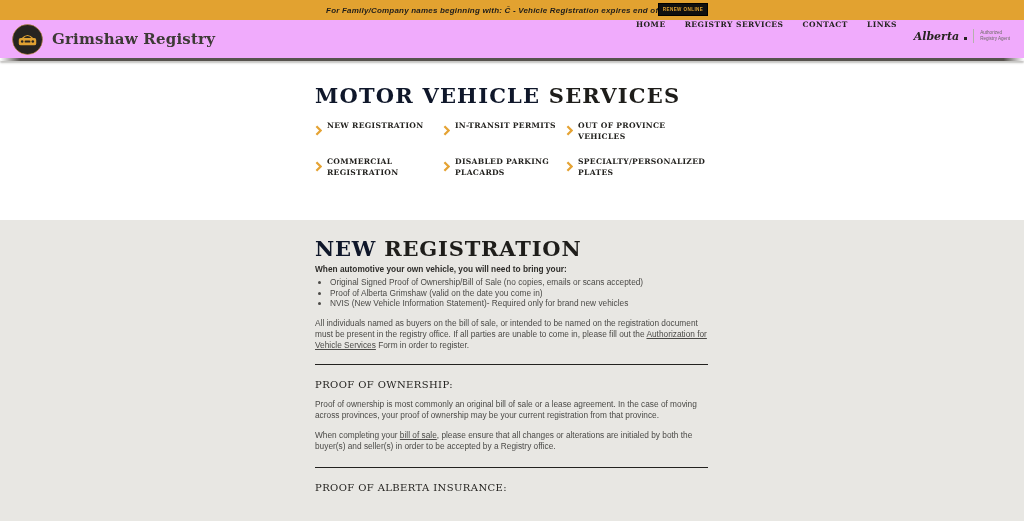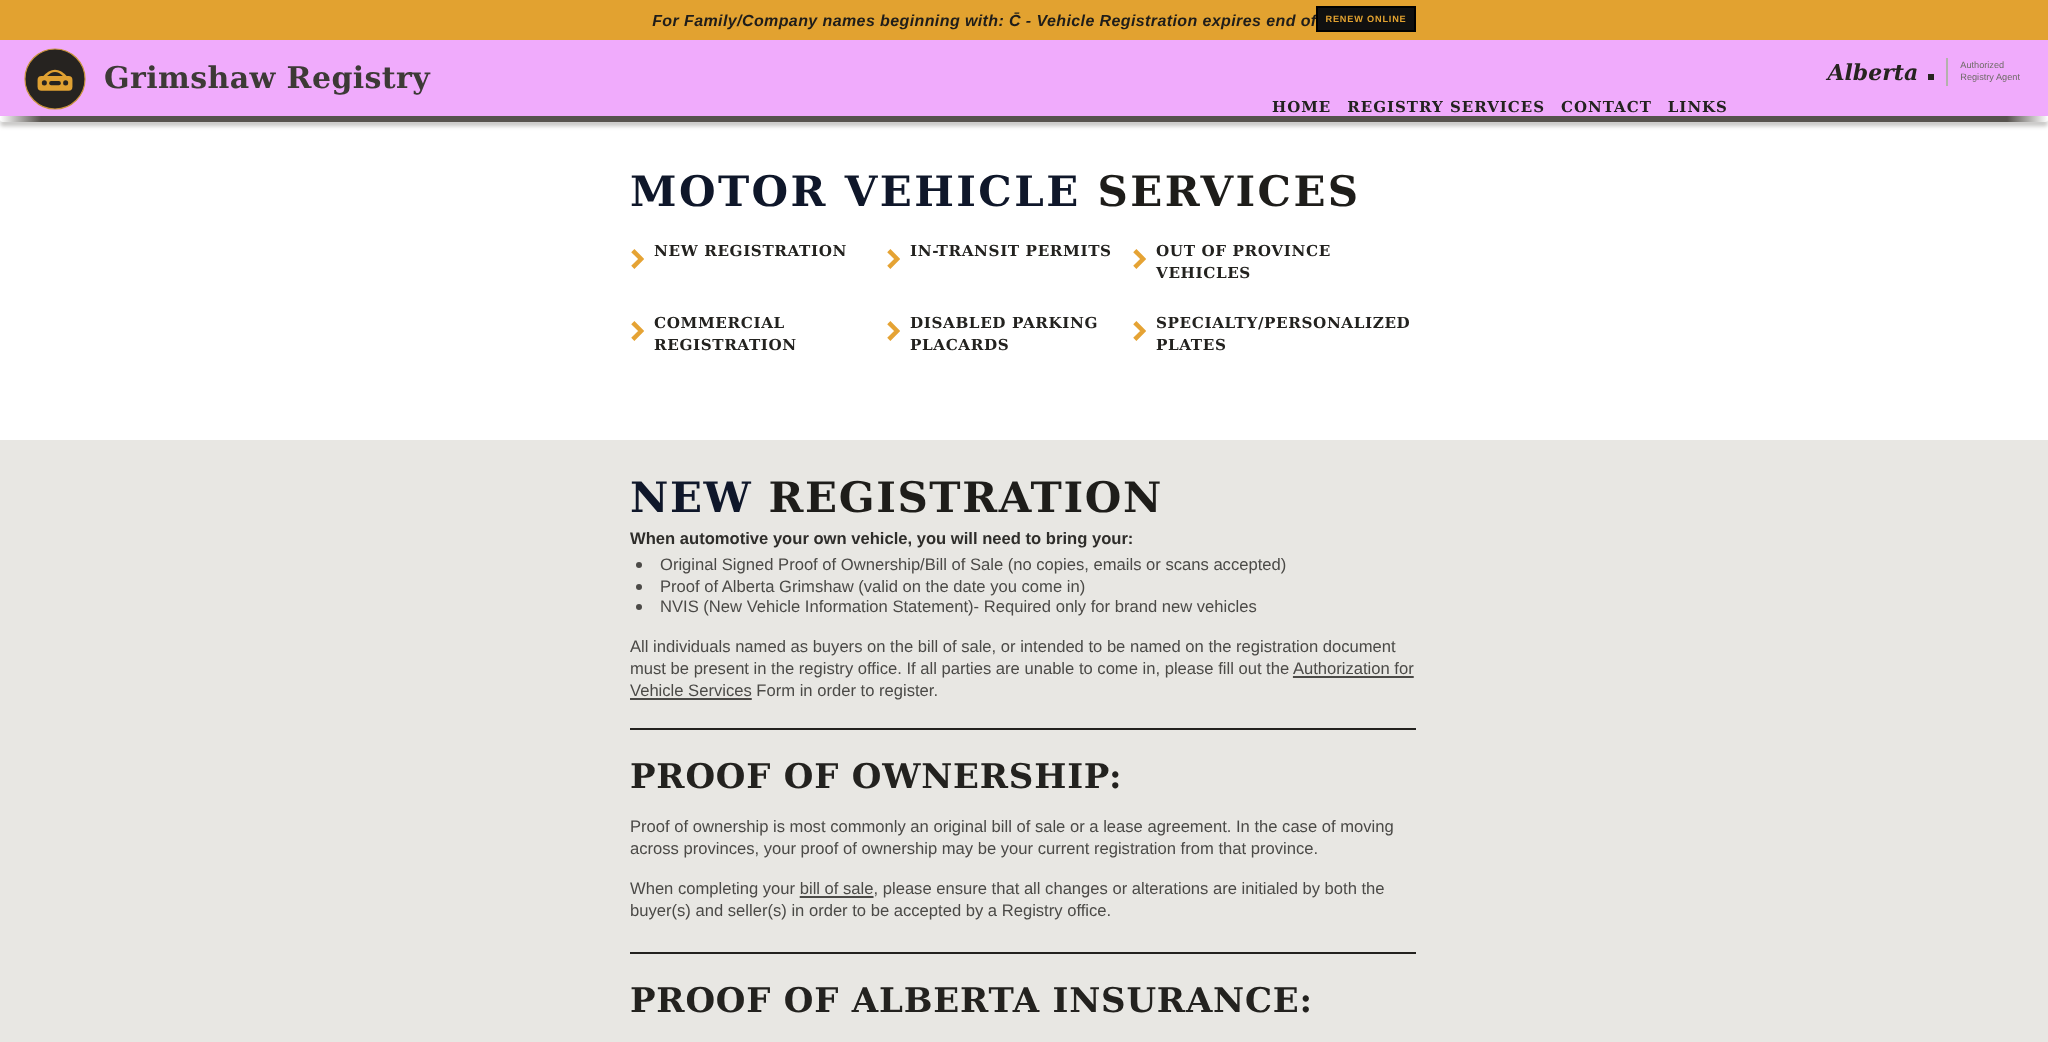--- a/index.html
+++ b/index.html
@@ -26,21 +26,21 @@
     display:flex;align-items:center;justify-content:center;cursor:pointer;
   }
 
   
   .header{position:absolute;top:20px;left:0;right:0;height:38px;background:#f0abfc;}
   .logo{position:absolute;left:12px;top:4px;width:31px;height:31px;}
   .brand{
     position:absolute;left:52px;top:10px;
     font-size:15px;font-weight:700;color:#3d3a36;letter-spacing:.2px;
   }
-  .nav{position:absolute;left:636px;top:0;height:100%;display:flex;align-items:flex-end;gap:8px;}
+  .nav{position:absolute;left:636px;top:0;height:100%;display:flex;align-items:flex-start;gap:19px;}
   .nav a{
     font-family:"DejaVu Serif","Liberation Serif",serif;
     font-size:7.5px;font-weight:700;letter-spacing:.5px;
     color:#23221f;text-decoration:none;cursor:pointer;
   }
   .alberta{position:absolute;right:14px;top:9px;display:flex;align-items:center;gap:4px;}
   .alberta-word{
     font-family:"DejaVu Serif","Liberation Serif",serif;
     font-style:italic;font-weight:700;font-size:11px;color:#272420;
   }
@@ -80,21 +80,21 @@
     font-size:21px;font-weight:800;letter-spacing:.8px;color:#1e1d1a;line-height:1;
   }
   .intro{margin:0;font-size:8.3px;font-weight:700;color:#2e2d2a;line-height:1.3;}
   .content ul{margin:2px 0 0 15px;padding:0;}
   .content li{font-size:8.3px;line-height:1.3;}
   .para{margin:9px 0 0 0;font-size:8.3px;line-height:1.32;}
   .content a{color:#4b4a47;text-decoration:underline;cursor:pointer;}
   .rule{border:none;border-top:1.6px solid #23221f;margin:13px 0 0 0;}
   .h-sec{
     margin:14px 0 0 0;font-family:"DejaVu Serif","Liberation Serif",serif;
-    font-size:17px;font-weight:700;letter-spacing:.4px;color:#23221f;
+    font-size:10px;font-weight:400;letter-spacing:.4px;color:#23221f;
   }
   .links{margin-top:9px;}
   .links a{display:block;font-size:8.3px;line-height:1.4;}
 </style>
 </head>
 <body>
 
 <div class="banner">
   <span class="banner-text">For Family/Company names beginning with: C̄ - Vehicle Registration expires end of May 2022</span>
   <div class="banner-btn">RENEW ONLINE</div>

